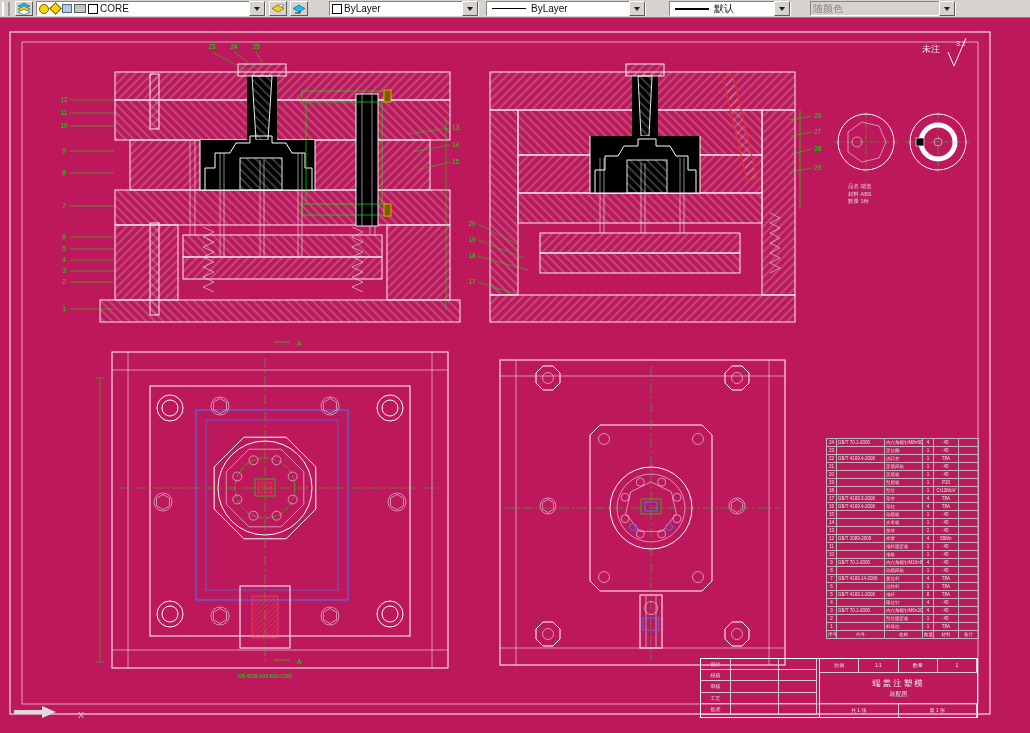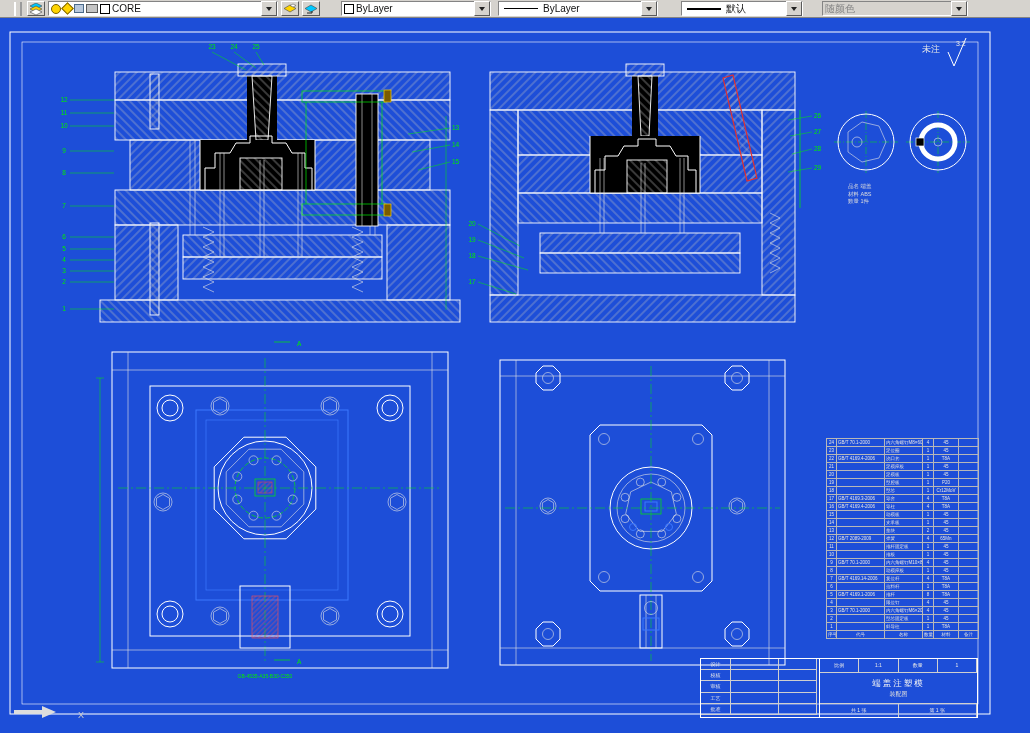--- a/index.html
+++ b/index.html
@@ -1,41 +1,41 @@
 <!DOCTYPE html>
 <html><head>
 <meta charset="utf-8">
 <style>
   html,body{margin:0;padding:0;background:#000;}
   .screen{position:relative;width:1030px;height:733px;overflow:hidden;background:#000;font-family:"Liberation Sans",sans-serif;}
 
   
   .toolbar{position:absolute;left:0;top:0;width:1030px;height:18px;background:#d6d3ce;
-    border-bottom:1px solid #848484;display:flex;align-items:center;gap:3px;padding-left:14px;box-sizing:border-box;}
+    border-bottom:1px solid #848484;display:flex;align-items:center;gap:3px;padding-left:2px;box-sizing:border-box;}
   .grip{width:4px;height:14px;border-left:2px solid #fff;border-right:2px solid #9a9a9a;margin-right:2px;}
   .tbtn{width:18px;height:15px;background:#d6d3ce;border:1px solid;border-color:#fff #5a5a5a #5a5a5a #fff;
     display:flex;align-items:center;justify-content:center;padding:0;}
   .combo{height:15px;background:#fff;border:1px solid;border-color:#848484 #fff #fff #848484;
     display:flex;align-items:center;gap:2px;padding-left:2px;box-sizing:border-box;font-size:10px;color:#111;}
   .combo .combo-text{flex:1;overflow:hidden;white-space:nowrap;}
   .combo.disabled{background:#d6d3ce;color:#848484;}
   .dd{width:14px;height:13px;background:#d6d3ce;border:1px solid;border-color:#fff #5a5a5a #5a5a5a #fff;
     display:flex;align-items:center;justify-content:center;margin-left:auto;}
   .tri{width:0;height:0;border-left:3px solid transparent;border-right:3px solid transparent;border-top:4px solid #222;}
   .licon{display:inline-block;}
   .bulb{width:8px;height:8px;border-radius:50%;background:#ffd400;border:1px solid #7a6000;}
   .sun{width:7px;height:7px;background:#ffd400;border:1px solid #7a6000;transform:rotate(45deg);}
   .lock{width:8px;height:7px;background:#b8c8dc;border:1px solid #4a6a8a;}
   .plot{width:10px;height:7px;background:#c4c4c4;border:1px solid #5a5a5a;}
   .swatch{width:8px;height:8px;background:#fff;border:1px solid #000;}
   .ltline{width:34px;height:0;border-top:1px solid #000;margin:0 3px;}
   .ltline.thick{border-top:2px solid #000;}
 
   
-  .drawing-area{position:absolute;left:0;top:18px;width:1030px;height:715px;background:#1d4ed8;}
+  .drawing-area{position:absolute;left:0;top:18px;width:1030px;height:715px;background:#be185d;}
   .drawing-area svg{position:absolute;left:0;top:0;}
   .w{stroke:#fff;fill:none;stroke-width:1;}
   .wf{stroke:#e6e6e6;fill:none;stroke-width:.6;}
   .wh{stroke:#fff;stroke-width:.9;}
   .grn{stroke:#00ee00;fill:none;stroke-width:.7;}
   .blu{stroke:#3c78ff;fill:none;stroke-width:1;}
   .gtx{fill:#00ee00;font-size:6.5px;font-family:"Liberation Sans",sans-serif;}
   .wtx{fill:#e8e8e8;font-family:"Liberation Sans",sans-serif;}
 
   .overlay{position:absolute;color:#e0e0e0;font-family:"Liberation Sans",sans-serif;}

